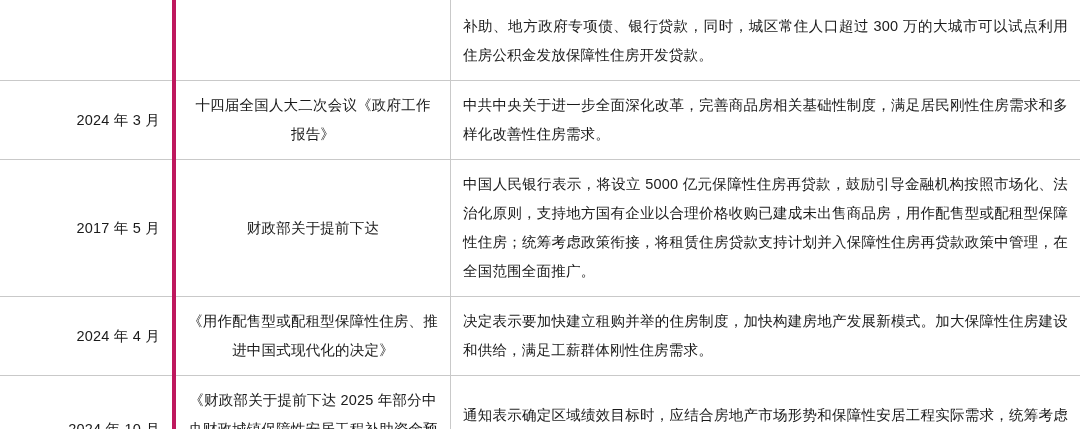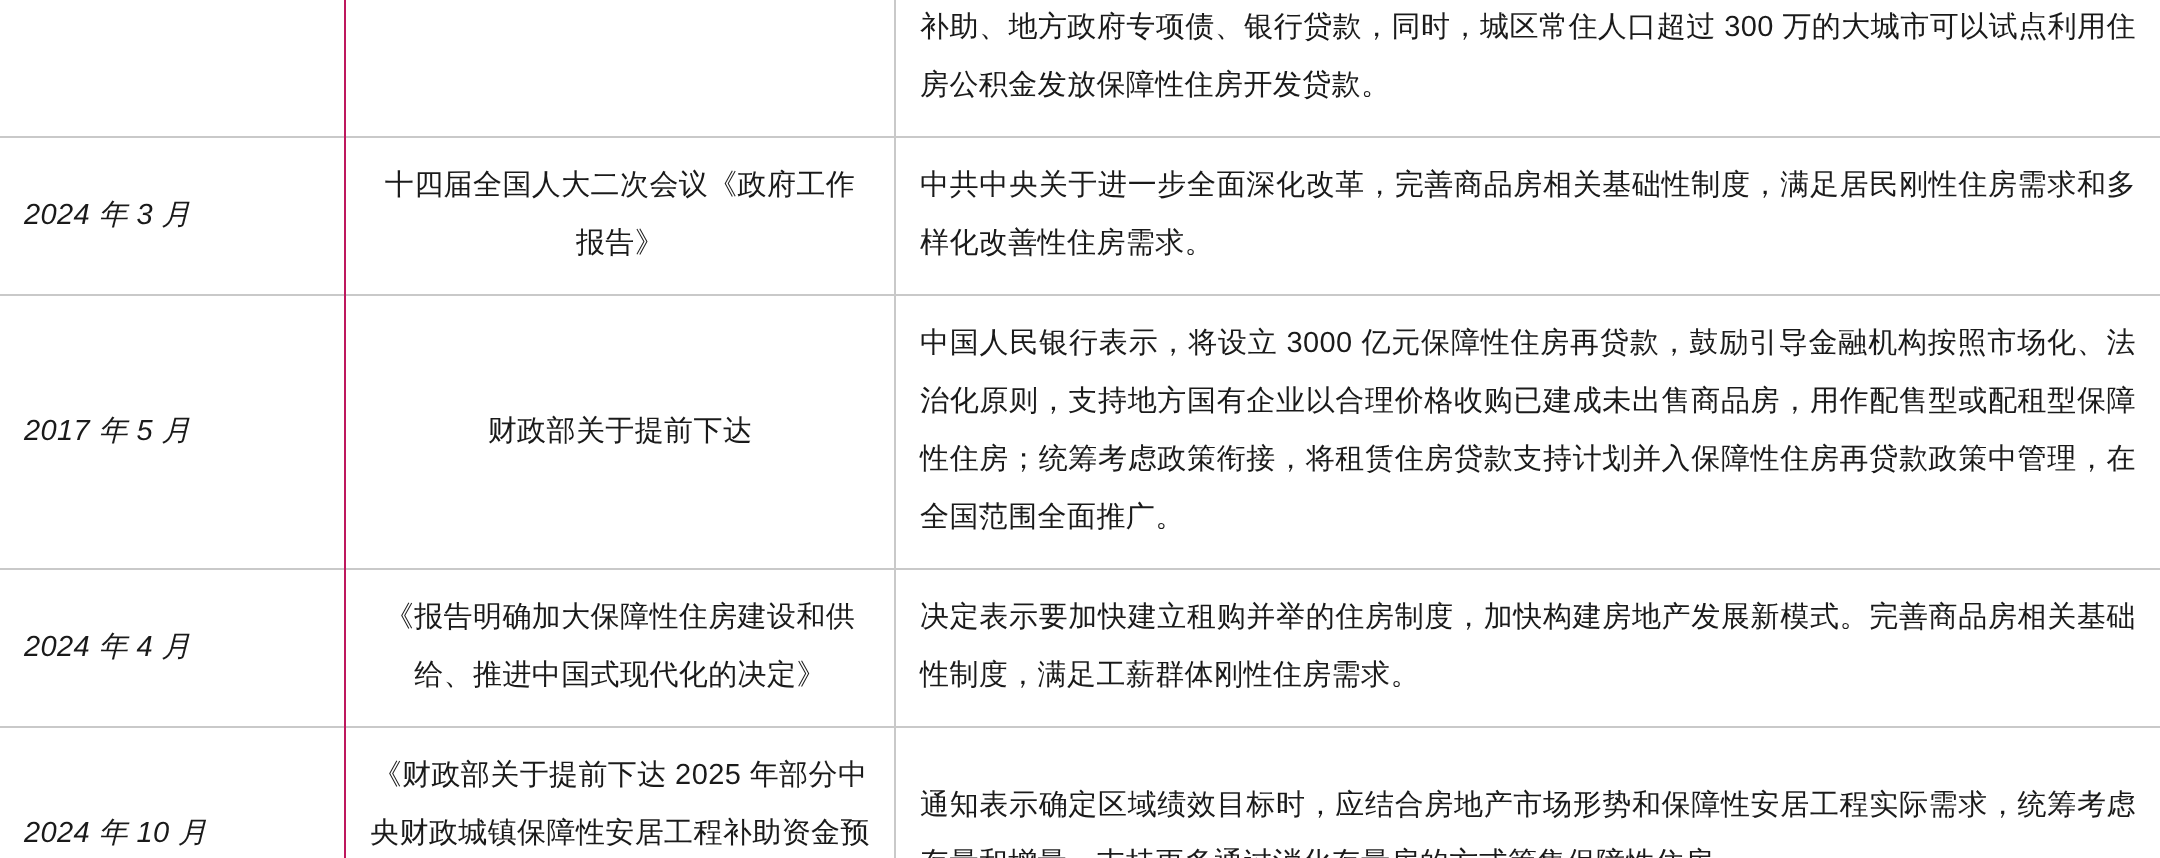--- a/index.html
+++ b/index.html
@@ -27,45 +27,44 @@
   }
   .doc-table td {
     vertical-align: middle;
     padding: 10px 12px;
     font-size: 14.5px;
     line-height: 2.0;
     letter-spacing: 0.2px;
   }
   .col-date {
     width: 148px;
-    text-align: left;
-    border-right: 1px solid #be185d;
+    text-align: right;
+    border-right: 4px solid #be185d;
     padding-left: 4px;
     padding-right: 4px;
-    font-style: italic;
   }
   .col-title {
     width: 250px;
     text-align: center;
     border-right: 1px solid #c9c9c9;
     padding-left: 14px;
     padding-right: 14px;
     margin-top: 19px;
   }
   .col-body {
     text-align: left;
     padding-left: 14px;
     padding-right: 16px;
   }
   .col-body .para {
     text-align: justify;
     text-justify: inter-ideograph;
   }
   .row-first td {
-    padding-top: 0;
+    padding-top: 12px;
   }
   .nowrapcell {
     white-space: nowrap;
   }
 </style>
 </head>
 <body>
 
 <table class="doc-table">
   <tbody>
@@ -80,28 +79,28 @@
       <td class="col-date nowrapcell">2024 年 3 月</td>
       <td class="col-title">十四届全国人大二次会议《政府工作 报告》</td>
       <td class="col-body">
         <div class="para">中共中央关于进一步全面深化改革，完善商品房相关基础性制度，满足居民刚性住房需求和多样化改善性住房需求。</div>
       </td>
     </tr>
     <tr>
       <td class="col-date nowrapcell">2017 年 5 月</td>
       <td class="col-title">财政部关于提前下达</td>
       <td class="col-body">
-        <div class="para">中国人民银行表示，将设立 3000 亿元保障性住房再贷款，鼓励引导金融机构按照市场化、法治化原则，支持地方国有企业以合理价格收购已建成未出售商品房，用作配售型或配租型保障性住房；统筹考虑政策衔接，将租赁住房贷款支持计划并入保障性住房再贷款政策中管理，在全国范围全面推广。</div>
+        <div class="para">中国人民银行表示，将设立 5000 亿元保障性住房再贷款，鼓励引导金融机构按照市场化、法治化原则，支持地方国有企业以合理价格收购已建成未出售商品房，用作配售型或配租型保障性住房；统筹考虑政策衔接，将租赁住房贷款支持计划并入保障性住房再贷款政策中管理，在全国范围全面推广。</div>
       </td>
     </tr>
     <tr>
       <td class="col-date nowrapcell">2024 年 4 月</td>
-      <td class="col-title">《报告明确加大保障性住房建设和供给、推进中国式现代化的决定》</td>
+      <td class="col-title">《用作配售型或配租型保障性住房、推进中国式现代化的决定》</td>
       <td class="col-body">
-        <div class="para">决定表示要加快建立租购并举的住房制度，加快构建房地产发展新模式。完善商品房相关基础性制度，满足工薪群体刚性住房需求。</div>
+        <div class="para">决定表示要加快建立租购并举的住房制度，加快构建房地产发展新模式。加大保障性住房建设和供给，满足工薪群体刚性住房需求。</div>
       </td>
     </tr>
     <tr>
       <td class="col-date nowrapcell">2024 年 10 月</td>
       <td class="col-title">《财政部关于提前下达 2025 年部分中央财政城镇保障性安居工程补助资金预算的通知》</td>
       <td class="col-body">
         <div class="para">通知表示确定区域绩效目标时，应结合房地产市场形势和保障性安居工程实际需求，统筹考虑存量和增量，支持更多通过消化存量房的方式筹集保障性住房。</div>
       </td>
     </tr>
   </tbody>

